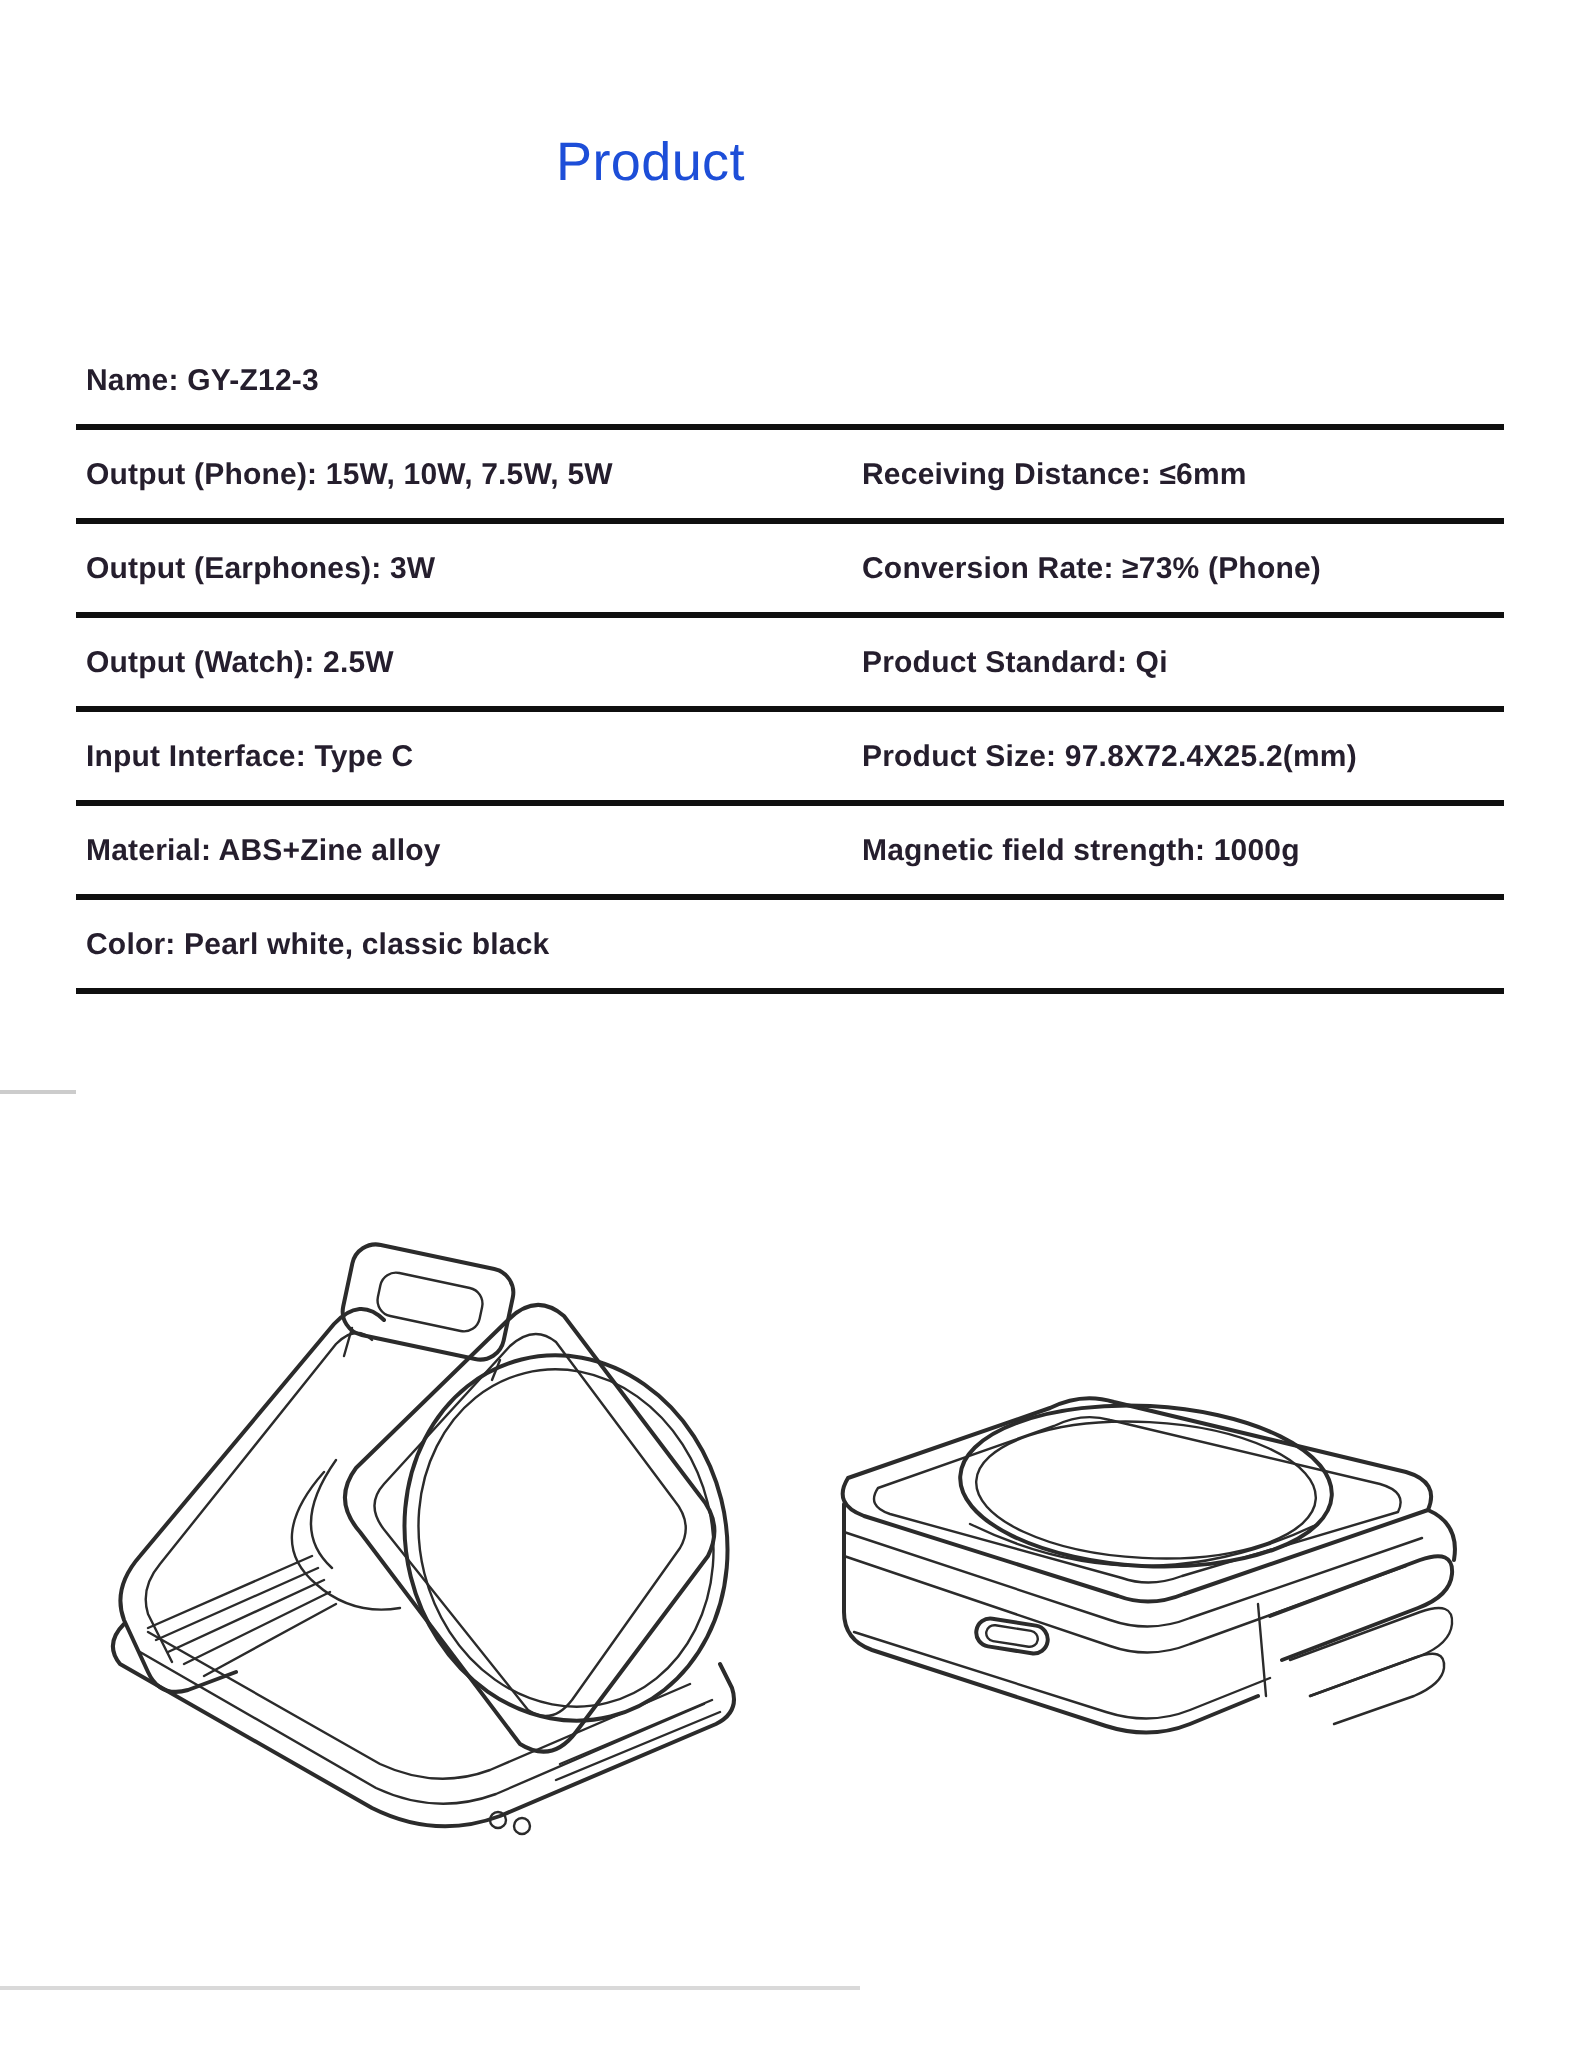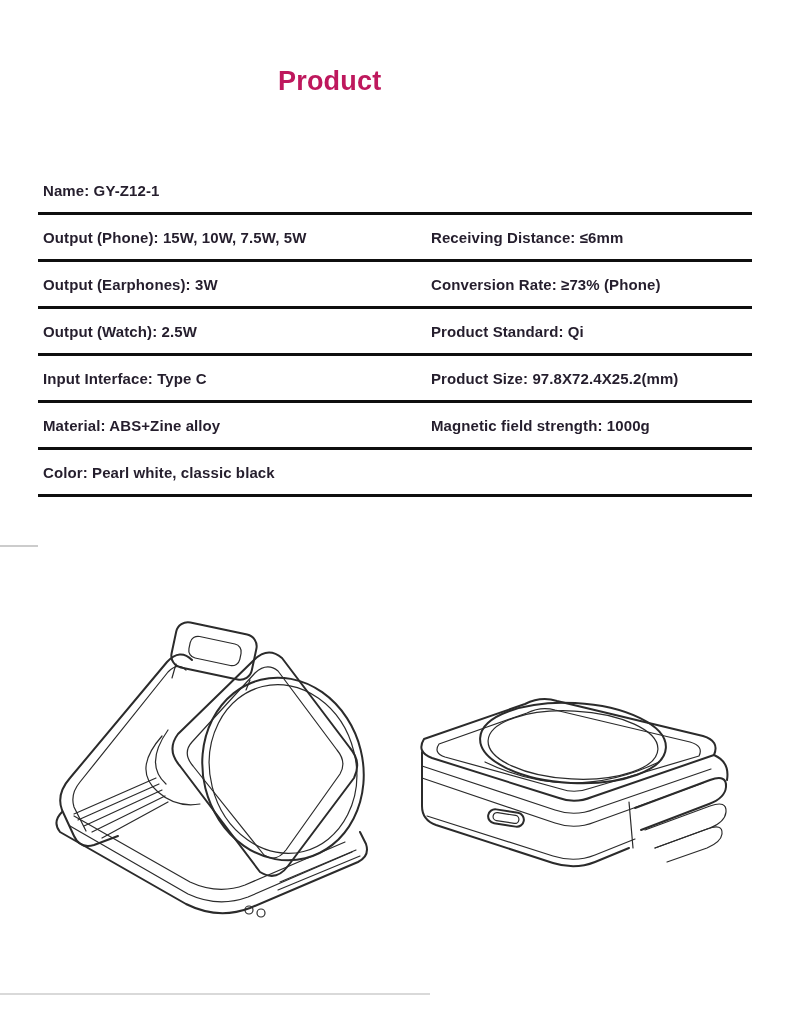--- a/index.html
+++ b/index.html
@@ -4,21 +4,21 @@
 <style>
   html,body{margin:0;padding:0;}
   body{
     width:790px;height:1036px;position:relative;overflow:hidden;
     background:#ffffff;
     font-family:"Liberation Sans","DejaVu Sans",sans-serif;
     color:#251e2d;
   }
   .page-title{
     position:absolute;left:278px;top:66px;
-    font-size:27px;font-weight:700;line-height:30px;color:#be185d;
+    font-size:27px;font-weight:400;line-height:30px;color:#1d4ed8;
     letter-spacing:.2px;
   }
   .spec-table{
     position:absolute;left:38px;top:168px;width:714px;
   }
   .spec-row{
     position:relative;height:44px;border-bottom:3px solid #0f0f0f;
     display:flex;align-items:center;
     font-size:15px;font-weight:700;letter-spacing:.1px;
   }
@@ -38,21 +38,21 @@
 </style>
 </head>
 <body>
 
 <div class="page-title">
   <div>Product</div>
 </div>
 
 <div class="spec-table">
   <div class="spec-row">
-    <span class="cell-left">Name: GY-Z12-1</span>
+    <span class="cell-left">Name: GY-Z12-3</span>
   </div>
   <div class="spec-row">
     <span class="cell-left">Output (Phone): 15W, 10W, 7.5W, 5W</span>
     <span class="cell-right">Receiving Distance: ≤6mm</span>
   </div>
   <div class="spec-row">
     <span class="cell-left">Output (Earphones): 3W</span>
     <span class="cell-right">Conversion Rate: ≥73% (Phone)</span>
   </div>
   <div class="spec-row">

